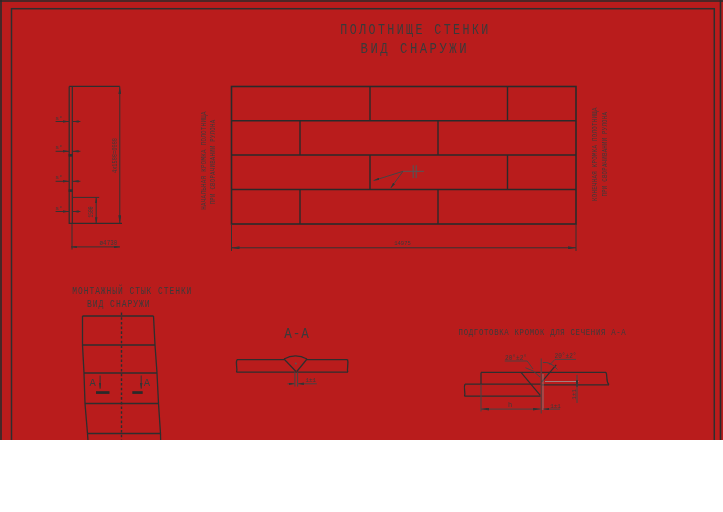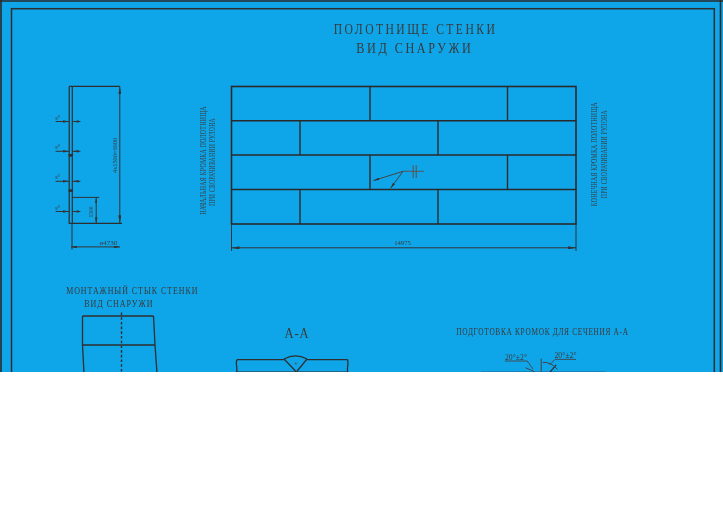--- a/index.html
+++ b/index.html
@@ -1,17 +1,17 @@
 <!DOCTYPE html>
 <html><head>
 <meta charset="utf-8">
 <style>
   html,body{margin:0;padding:0;}
-  .page{width:723px;height:372px;position:relative;background:#0ea5e9;overflow:hidden;
-        font-family:Liberation Serif, serif;}
+  .page{width:723px;height:440px;position:relative;background:#b91c1c;overflow:hidden;
+        font-family:Liberation Mono, monospace;}
   svg{position:absolute;left:0;top:0;filter:brightness(1.0);}
   text{fill:#3a3a3a;}
 </style>
 </head>
 <body>
 <div class="page">
 <svg width="723" height="512" viewBox="0 0 723 512">
 <defs>
 <marker id="ar" viewBox="0 0 8 3" refX="8" refY="1.5" markerWidth="8" markerHeight="3" orient="auto-start-reverse" markerUnits="userSpaceOnUse">
           <path d="M0,0 L8,1.5 L0,3 z" fill="#333"></path>

